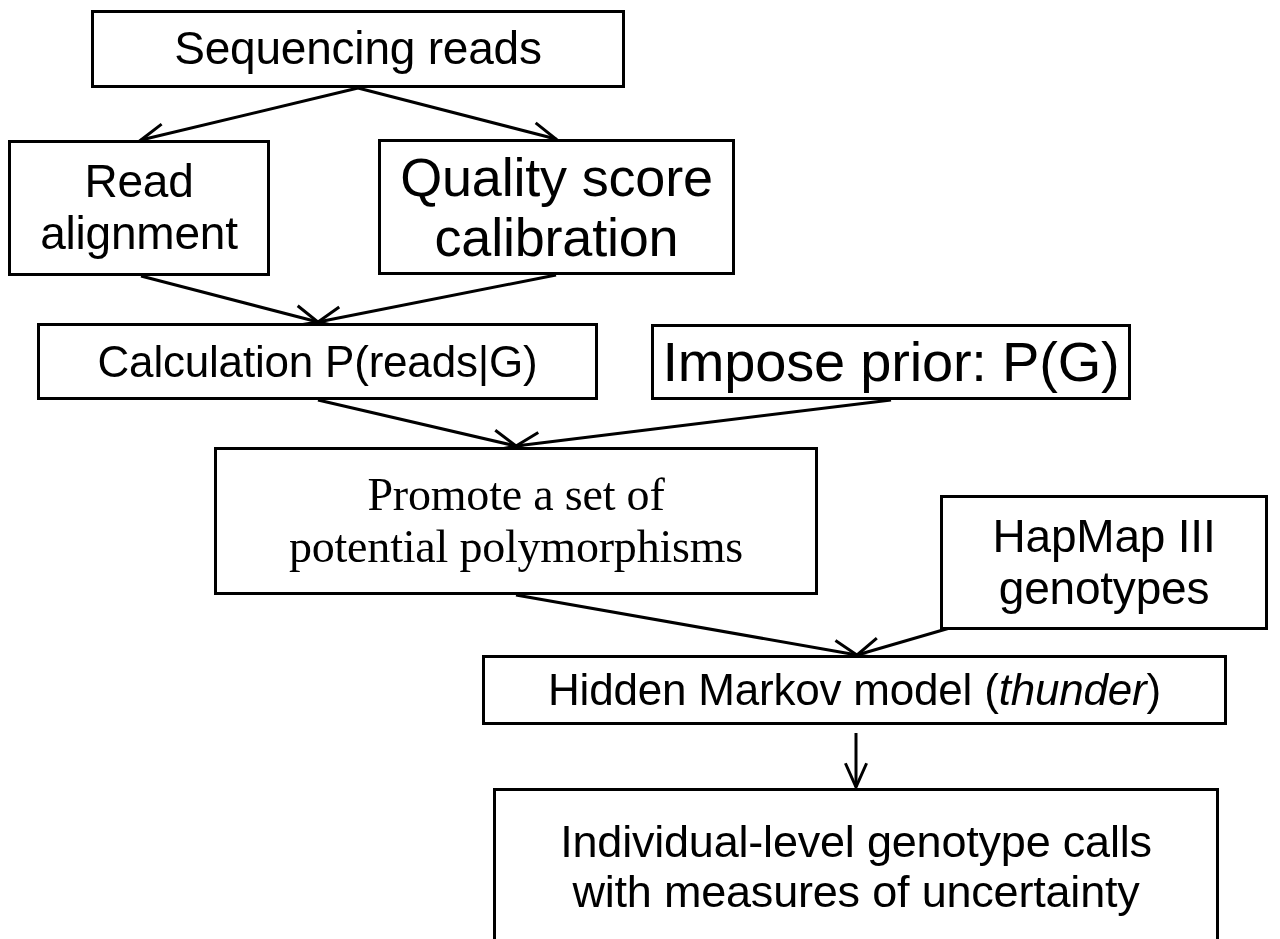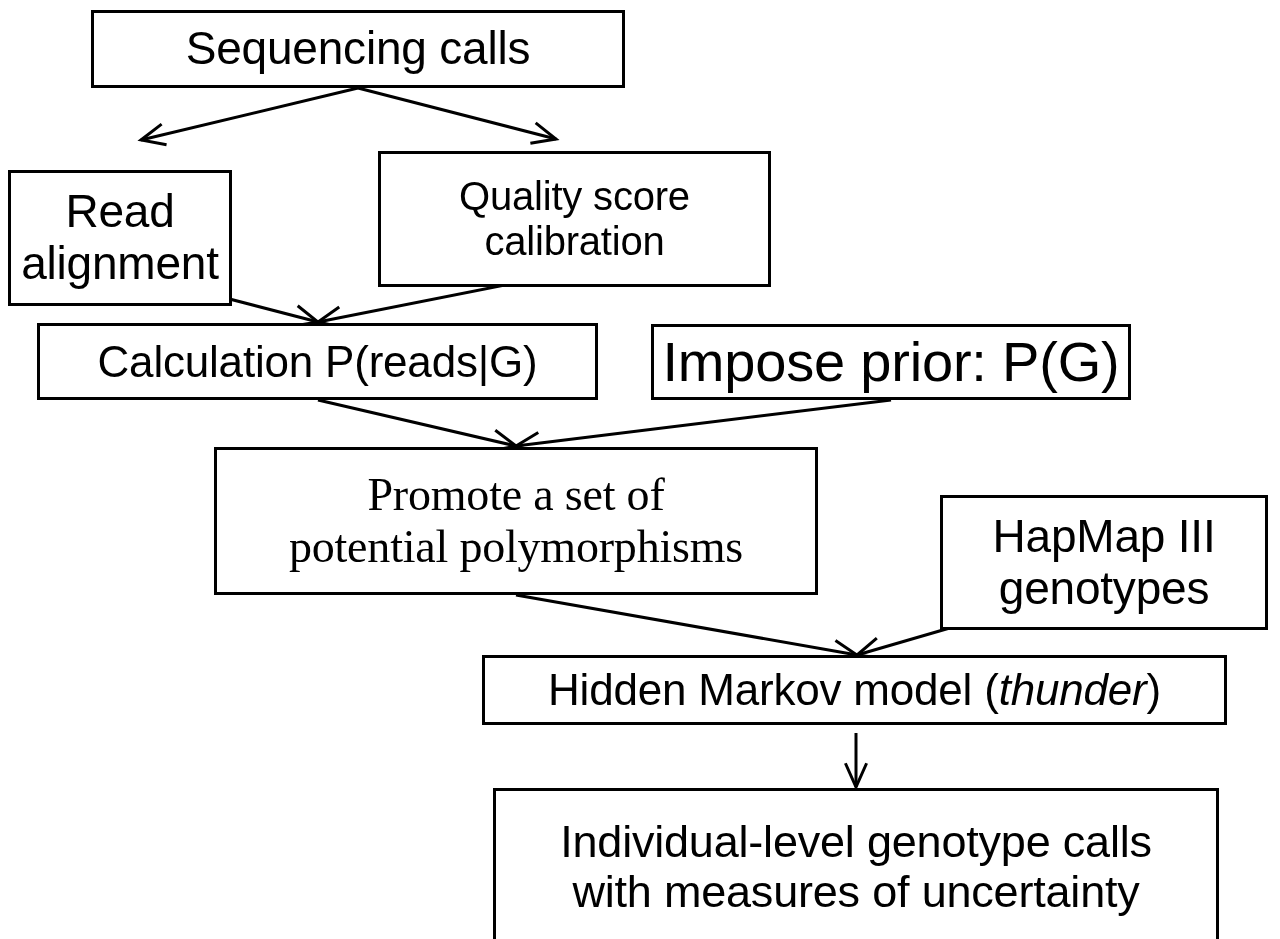--- a/index.html
+++ b/index.html
@@ -74,24 +74,24 @@
         <line x1="516" y1="595" x2="857" y2="655" stroke="#000000" stroke-width="3"></line>
         <path d="M 835.4560546721286 640.4446429205709 L 857 655 L 831.7816708637722 661.3273908980627" stroke="#000000" stroke-width="3" fill="none" stroke-linecap="butt" stroke-linejoin="miter"></path>
         <line x1="1104" y1="583" x2="857" y2="655" stroke="#000000" stroke-width="3"></line>
         <path d="M 882.7586468544694 658.5344182303087 L 857 655 L 876.8248194376314 638.1780936197673" stroke="#000000" stroke-width="3" fill="none" stroke-linecap="butt" stroke-linejoin="miter"></path>
         <line x1="856" y1="733" x2="856" y2="787" stroke="#000000" stroke-width="3"></line>
         <path d="M 866.6017717795488 763.25968755188 L 856 787 L 845.3982282204512 763.25968755188" stroke="#000000" stroke-width="3" fill="none" stroke-linecap="butt" stroke-linejoin="miter"></path>
       </g>
   </svg>
 
   <div id="nodes-layer">
-      <div class="node-box" style="left: 91px; top: 10px; width: 534px; height: 78px; font-size: 46px;"><span class="node-label">Sequencing calls</span></div>
-      <div class="node-box" style="left: 8px; top: 140px; width: 224px; height: 136px; font-size: 46px; margin-top: 30px;"><span class="node-label">Read
+      <div class="node-box" style="left: 91px; top: 10px; width: 534px; height: 78px; font-size: 46px;"><span class="node-label">Sequencing reads</span></div>
+      <div class="node-box" style="left: 8px; top: 140px; width: 262px; height: 136px; font-size: 46px;"><span class="node-label">Read
 alignment</span></div>
-      <div class="node-box" style="left: 378px; top: 139px; width: 393px; height: 136px; font-size: 40px; margin-top: 12px;"><span class="node-label">Quality score
+      <div class="node-box" style="left: 378px; top: 139px; width: 357px; height: 136px; font-size: 54px;"><span class="node-label">Quality score
 calibration</span></div>
       <div class="node-box" style="left: 37px; top: 323px; width: 561px; height: 77px; font-size: 44px;"><span class="node-label">Calculation P(reads|G)</span></div>
       <div class="node-box" style="left: 651px; top: 324px; width: 480px; height: 76px; font-size: 56px;"><span class="node-label">Impose prior: P(G)</span></div>
       <div class="node-box" style="left: 214px; top: 447px; width: 604px; height: 148px; font-size: 46px; font-family: Liberation Serif, serif;"><span class="node-label">Promote a set of
 potential polymorphisms</span></div>
       <div class="node-box" style="left: 940px; top: 448px; width: 328px; height: 135px; font-size: 46px; margin-top: 47px;"><span class="node-label">HapMap III
 genotypes</span></div>
       <div class="node-box" style="left: 482px; top: 655px; width: 745px; height: 70px; font-size: 44px;"><span class="node-label">Hidden Markov model (<em class="ital">thunder</em>)</span></div>
       <div class="node-box" style="left: 493px; top: 788px; width: 726px; height: 158px; font-size: 45px;"><span class="node-label">Individual-level genotype calls
 with measures of uncertainty</span></div>

